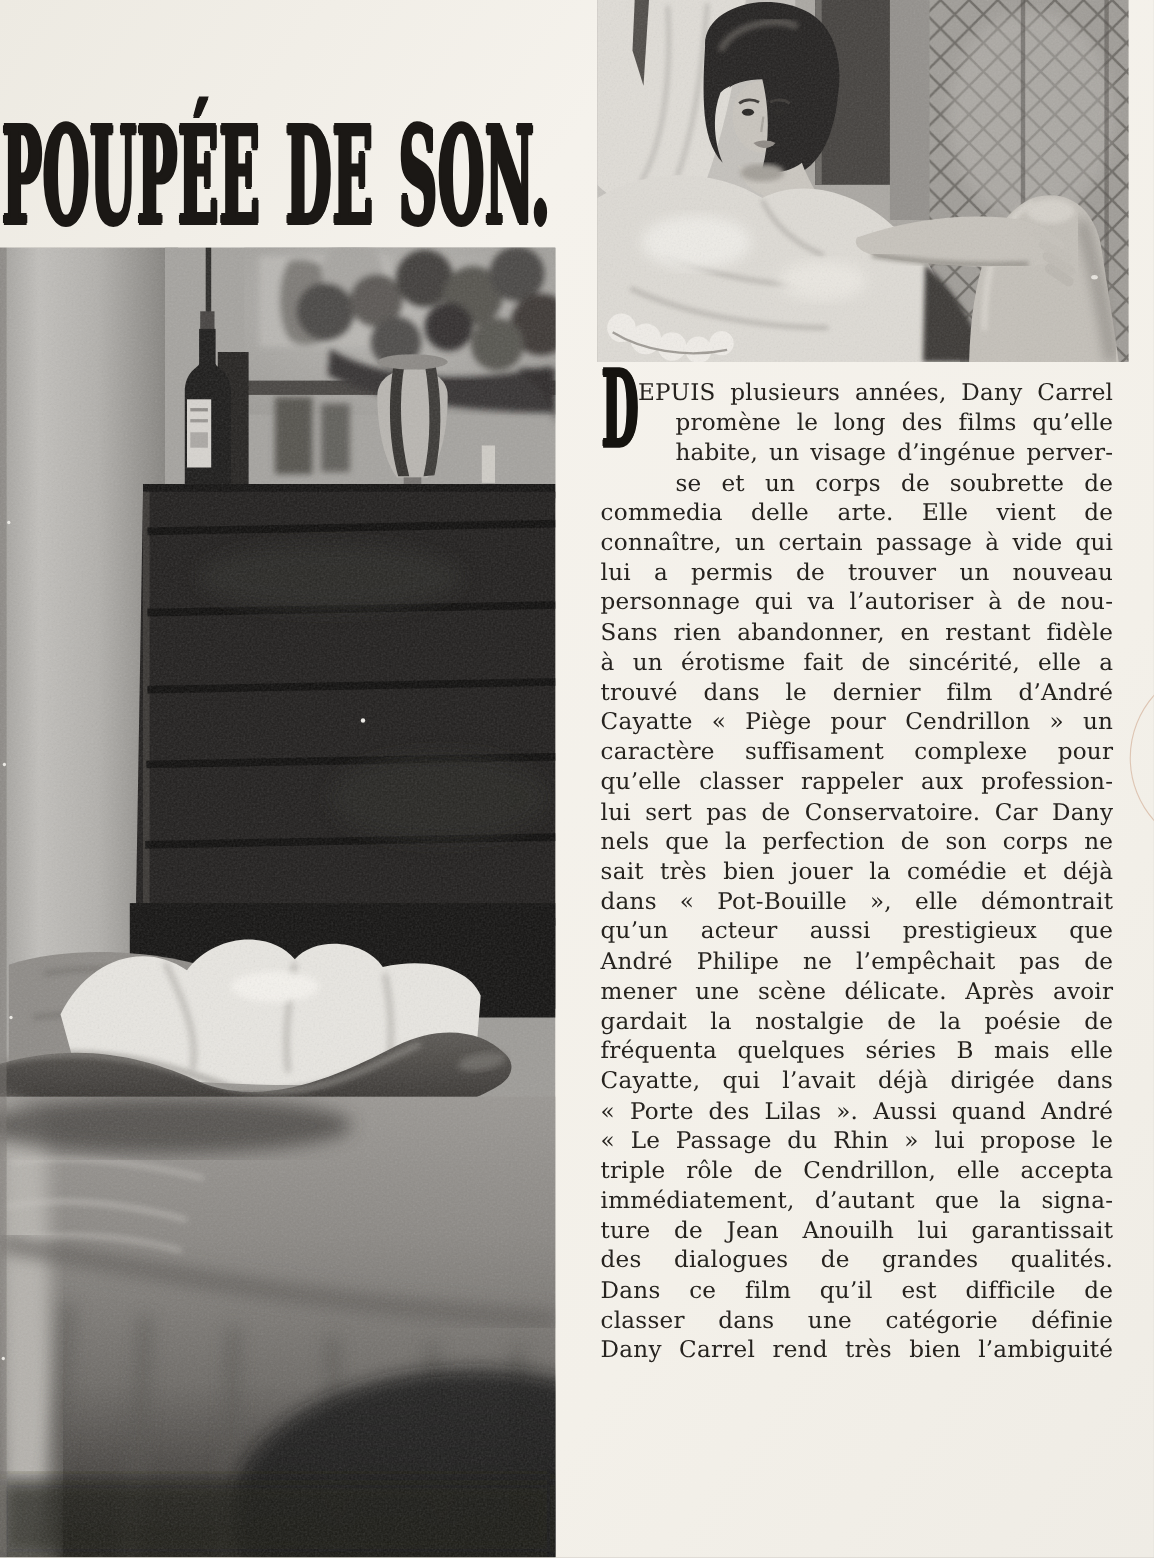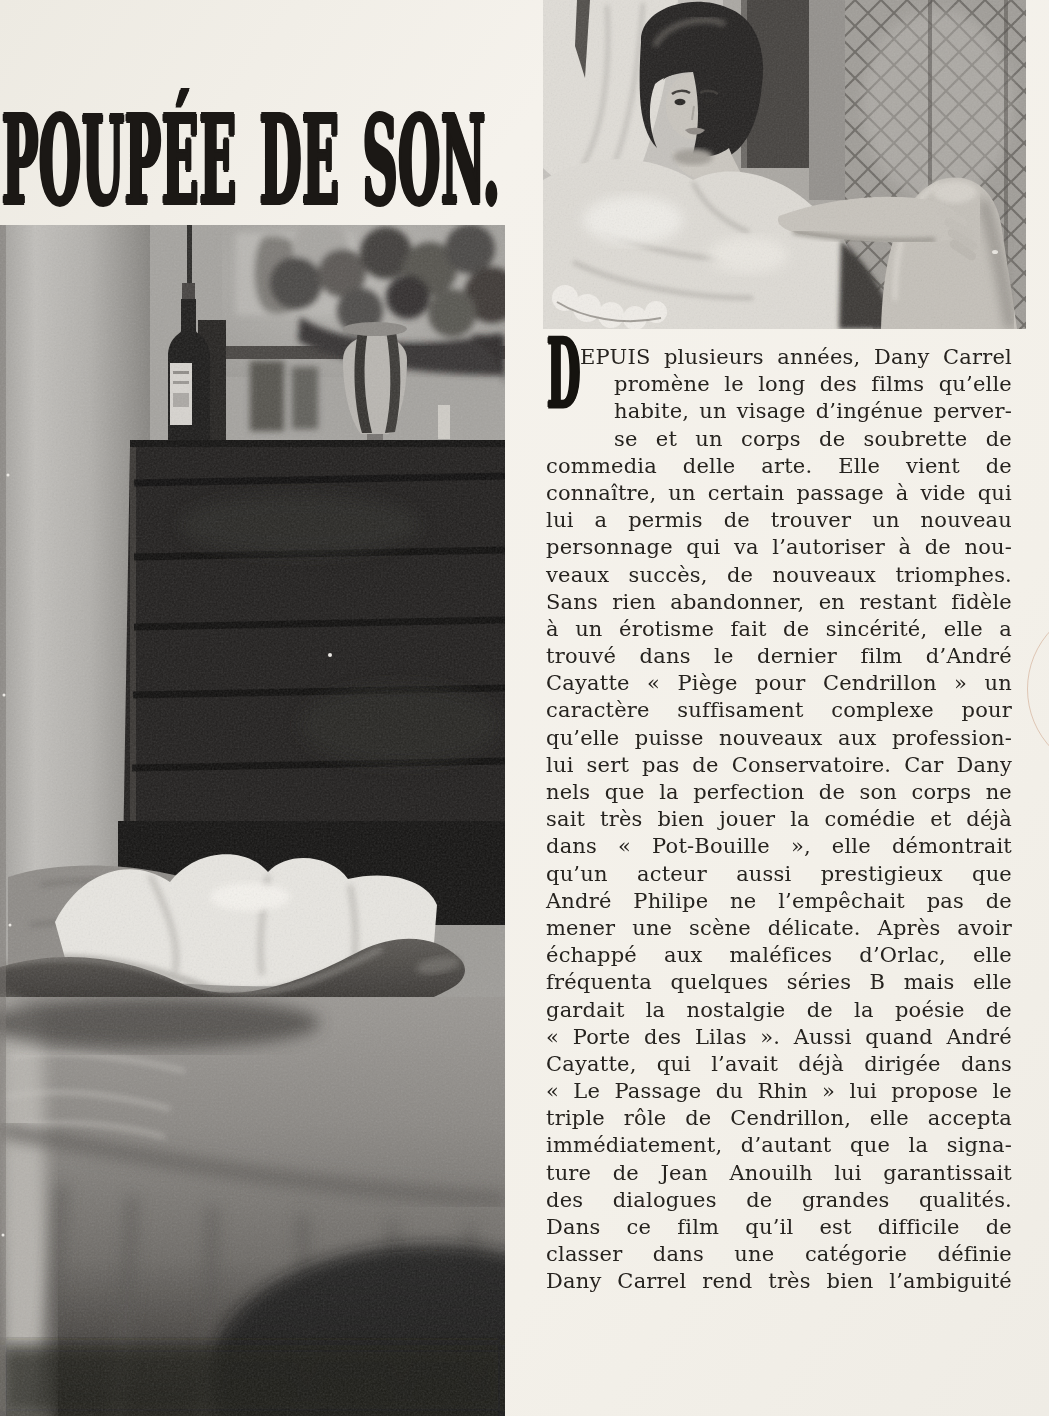--- a/index.html
+++ b/index.html
@@ -304,39 +304,37 @@
     <span class="dropcap">D</span>
     <div class="lines">
         <div class="line ln-first">EPUIS plusieurs années, Dany Carrel</div>
         <div class="line ln-ind">promène le long des films qu’elle</div>
         <div class="line ln-ind">habite, un visage d’ingénue perver-</div>
         <div class="line ln-ind">se et un corps de soubrette de</div>
         <div class="line">commedia delle arte. Elle vient de</div>
         <div class="line">connaître, un certain passage à vide qui</div>
         <div class="line">lui a permis de trouver un nouveau</div>
         <div class="line">personnage qui va l’autoriser à de nou-</div>
-        <div class="line">veaux succès, de nouveaux triomphes.</div>
         <div class="line">Sans rien abandonner, en restant fidèle</div>
         <div class="line">à un érotisme fait de sincérité, elle a</div>
         <div class="line">trouvé dans le dernier film d’André</div>
         <div class="line">Cayatte « Piège pour Cendrillon » un</div>
         <div class="line">caractère suffisament complexe pour</div>
-        <div class="line">qu’elle puisse nouveaux aux profession-</div>
+        <div class="line">qu’elle classer rappeler aux profession-</div>
         <div class="line">lui sert pas de Conservatoire. Car Dany</div>
         <div class="line">nels que la perfection de son corps ne</div>
         <div class="line">sait très bien jouer la comédie et déjà</div>
         <div class="line">dans « Pot-Bouille », elle démontrait</div>
         <div class="line">qu’un acteur aussi prestigieux que</div>
         <div class="line">André Philipe ne l’empêchait pas de</div>
         <div class="line">mener une scène délicate. Après avoir</div>
-        <div class="line">échappé aux maléfices d’Orlac, elle</div>
+        <div class="line">gardait la nostalgie de la poésie de</div>
         <div class="line">fréquenta quelques séries B mais elle</div>
-        <div class="line">gardait la nostalgie de la poésie de</div>
+        <div class="line">Cayatte, qui l’avait déjà dirigée dans</div>
         <div class="line">« Porte des Lilas ». Aussi quand André</div>
-        <div class="line">Cayatte, qui l’avait déjà dirigée dans</div>
         <div class="line">« Le Passage du Rhin » lui propose le</div>
         <div class="line">triple rôle de Cendrillon, elle accepta</div>
         <div class="line">immédiatement, d’autant que la signa-</div>
         <div class="line">ture de Jean Anouilh lui garantissait</div>
         <div class="line">des dialogues de grandes qualités.</div>
         <div class="line">Dans ce film qu’il est difficile de</div>
         <div class="line">classer dans une catégorie définie</div>
         <div class="line">Dany Carrel rend très bien l’ambiguité</div>
       </div>
   </div>

